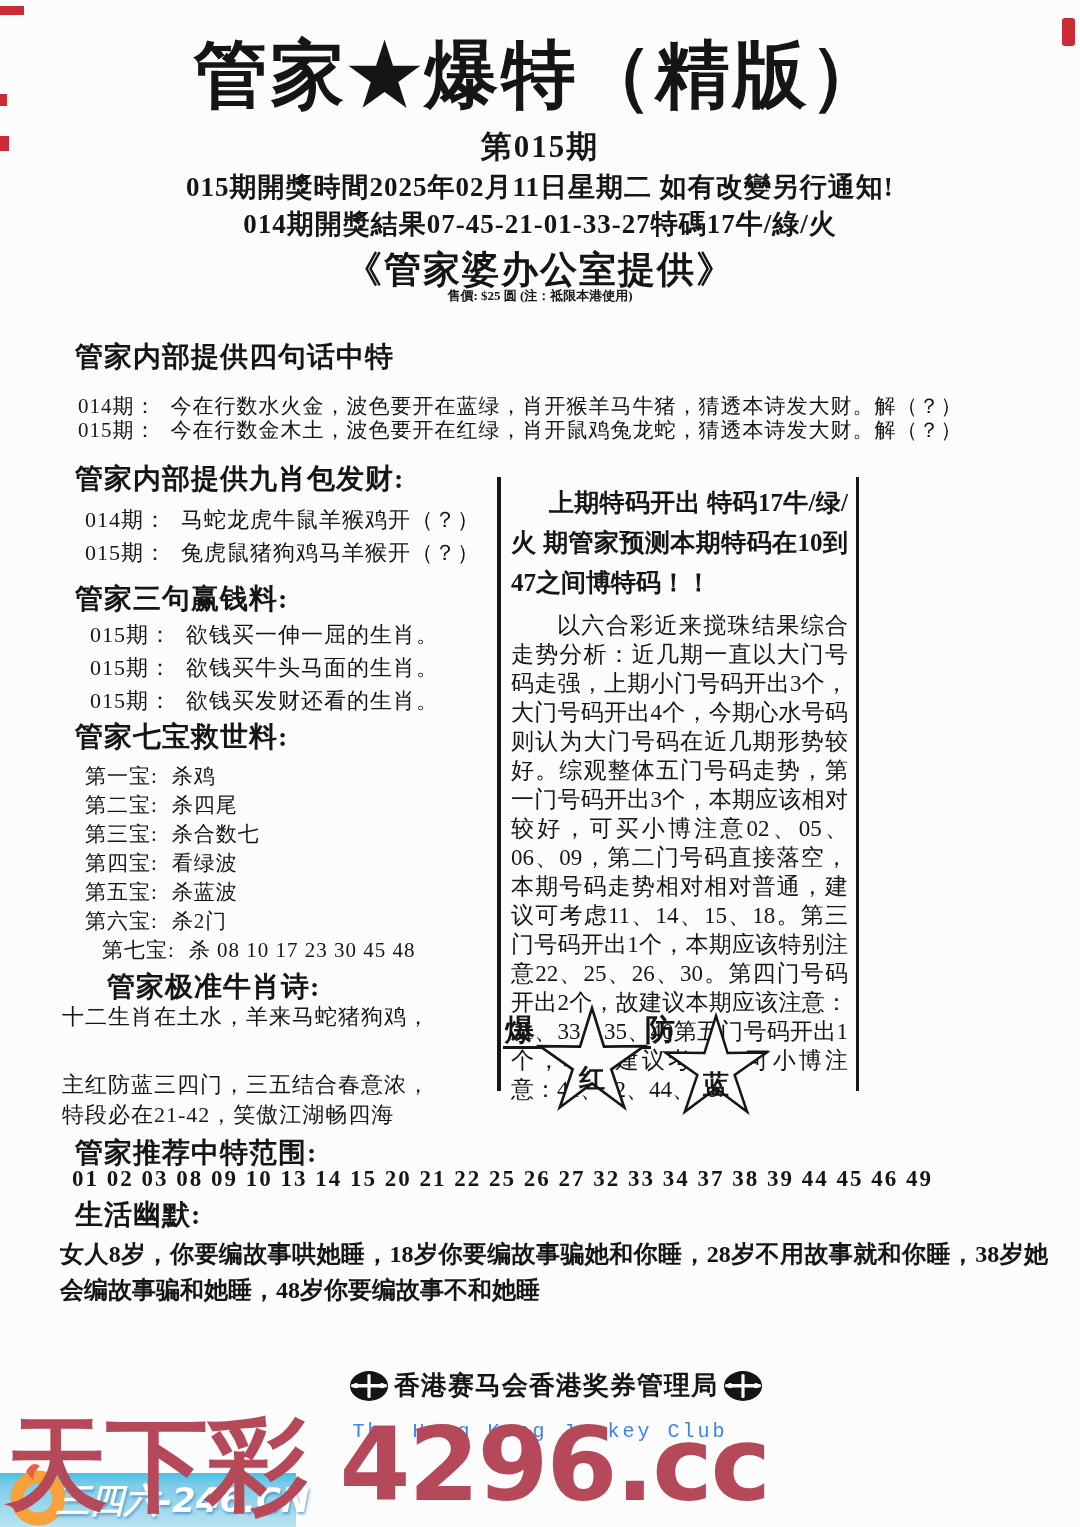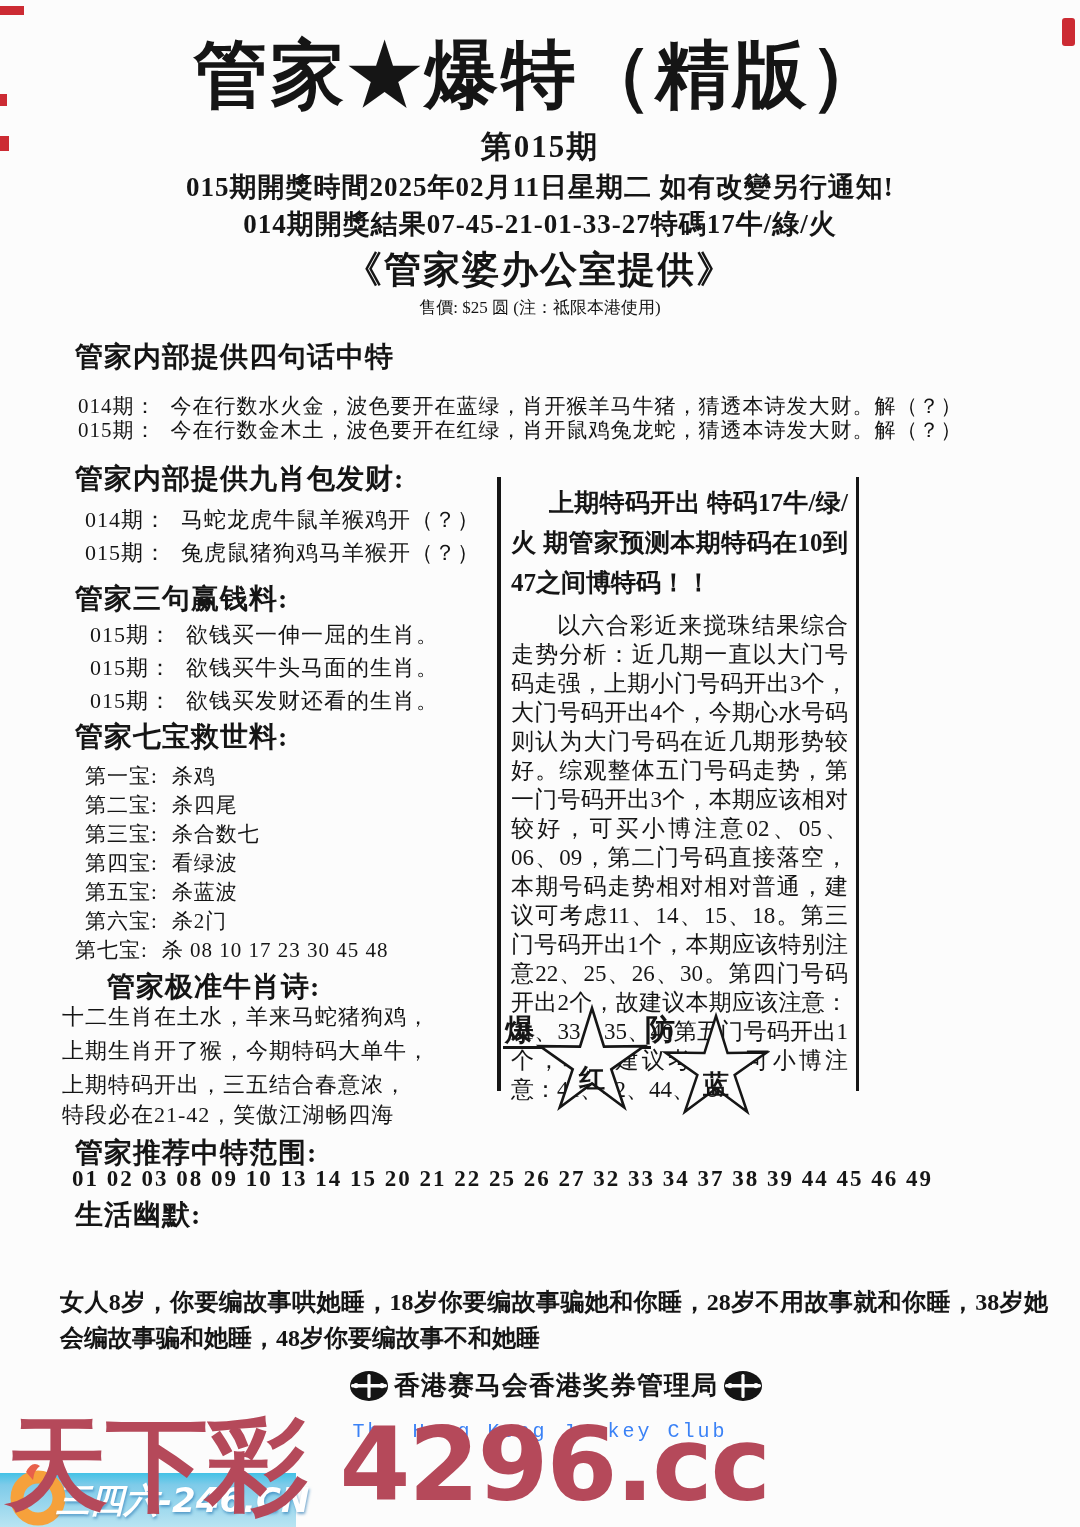--- a/index.html
+++ b/index.html
@@ -5,38 +5,38 @@
   html,body{margin:0;padding:0;background:#fff;}
   .page{position:relative;width:1080px;height:1527px;background:#fcfcfc;
         font-family:"Liberation Serif","DejaVu Serif",serif;color:#151515;overflow:hidden;}
   .abs{position:absolute;}
   .ctr{left:0;width:100%;text-align:center;}
   .title{top:26px;font-size:74px;font-weight:bold;letter-spacing:3px;white-space:nowrap;}
   .issue{top:126px;font-size:31px;font-weight:bold;letter-spacing:2px;}
   .notice{top:169px;font-size:27px;font-weight:bold;letter-spacing:1px;}
   .result{top:206px;font-size:27px;font-weight:bold;letter-spacing:1px;}
   .provider{top:245px;font-size:37px;font-weight:bold;letter-spacing:2px;}
-  .price{top:296px;font-size:17px;font-weight:normal;}
+  .price{top:287px;font-size:13px;font-weight:bold;}
   .hdr{font-weight:bold;font-size:28px;letter-spacing:1px;}
   .row{font-size:21px;letter-spacing:1px;white-space:nowrap;}
   .row .lbl{margin-right:14px;}
   .poemline{font-size:22px;letter-spacing:1px;}
   .panel{left:497px;top:477px;width:362px;height:614px;box-sizing:border-box;
          border-left:4px solid #161616;border-right:3px solid #161616;
          padding:6px 8px 0 10px;}
   .panel .p1{font-size:25px;font-weight:bold;line-height:40px;text-indent:38px;
              text-align:justify;margin:0;}
   .panel .p2{font-size:23px;line-height:29px;text-indent:46px;text-align:justify;
              margin:8px 0 0 0;}
   .starline{left:503px;top:1046px;width:148px;height:3px;background:#161616;}
   .starword{font-size:30px;font-weight:bold;}
   .starchar{position:absolute;left:0;top:50%;width:100%;text-align:center;
             font-size:26px;font-weight:bold;}
   .numbers{top:1166px;left:72px;font-size:23px;font-weight:bold;letter-spacing:2px;white-space:nowrap;}
-  .humor{top:1236px;left:60px;width:988px;font-size:24px;font-weight:bold;line-height:36px;text-align:justify;margin-top:48px;}
+  .humor{top:1236px;left:60px;width:988px;font-size:24px;font-weight:bold;line-height:36px;text-align:justify;}
   .clubrow{top:1368px;left:16px;width:100%;display:flex;justify-content:center;align-items:center;gap:4px;}
   .clubcn{font-size:26px;font-weight:bold;letter-spacing:1px;}
   .cluben{top:1420px;font-family:"Liberation Mono","DejaVu Sans Mono",monospace;
           font-size:20px;color:#3b82f6;letter-spacing:3px;}
   .wm-red{left:6px;top:1398px;font-family:"DejaVu Sans","Liberation Sans",sans-serif;
           font-size:102px;font-weight:bold;color:#b5495a;white-space:nowrap;letter-spacing:-2px;z-index:6;}
   .cornerbox{left:0;top:1473px;width:296px;height:54px;z-index:4;
              background:linear-gradient(180deg,#43c2e6 0%,#7ecbe9 22%,#b9e4f2 100%);}
   .cornertext{left:56px;top:1478px;font-family:"DejaVu Sans","Liberation Sans",sans-serif;
               font-size:34px;font-weight:bold;font-style:italic;color:#ffffff;z-index:5;
@@ -95,28 +95,27 @@
   </div>
   <div class="abs row" style="left:85px;top:849px;">
     <span class="lbl">第四宝:</span><span>看绿波</span>
   </div>
   <div class="abs row" style="left:85px;top:878px;">
     <span class="lbl">第五宝:</span><span>杀蓝波</span>
   </div>
   <div class="abs row" style="left:85px;top:907px;">
     <span class="lbl">第六宝:</span><span>杀2门</span>
   </div>
-  <div class="abs row" style="left:75px;top:936px;">
+  <div class="abs row" style="left:102px;top:936px;">
     <span class="lbl">第七宝:</span><span>杀 08 10 17 23 30 45 48</span>
   </div>
 
   <div class="abs hdr" style="left:85px;top:968px;margin-left:22px;">管家极准牛肖诗:</div>
   <div class="abs poemline" style="left:62px;top:1002px;">十二生肖在土水，羊来马蛇猪狗鸡，</div>
-  <div class="abs poemline" style="left:62px;top:1036px;">上期生肖开了猴，今期特码大单牛，</div>
-  <div class="abs poemline" style="left:62px;top:1070px;">上期特码开出，三五结合春意浓，</div>
+  <div class="abs poemline" style="left:62px;top:1070px;">主红防蓝三四门，三五结合春意浓，</div>
   <div class="abs poemline" style="left:62px;top:1100px;">特段必在21-42，笑傲江湖畅四海</div>
 
   <div class="abs panel">
     <p class="p1">上期特码开出 特码17牛/绿/火 期管家预测本期特码在10到47之间博特码！！</p>
     <p class="p2">以六合彩近来搅珠结果综合走势分析：近几期一直以大门号码走强，上期小门号码开出3个，大门号码开出4个，今期心水号码则认为大门号码在近几期形势较好。综观整体五门号码走势，第一门号码开出3个，本期应该相对较好，可买小博注意02、05、06、09，第二门号码直接落空，本期号码走势相对相对普通，建议可考虑11、14、15、18。第三门号码开出1个，本期应该特别注意22、25、26、30。第四门号码开出2个，故建议本期应该注意：31、33、35、40第五门号码开出1个，本期建议考虑，可小博注意：41、42、44、48.</p>
   </div>
 
   <div class="abs starline"></div>
   <div class="abs starword" style="left:505px;top:1010px;">爆</div>
   <div class="abs" style="left:536px;top:1000px;width:112px;height:122px;">

